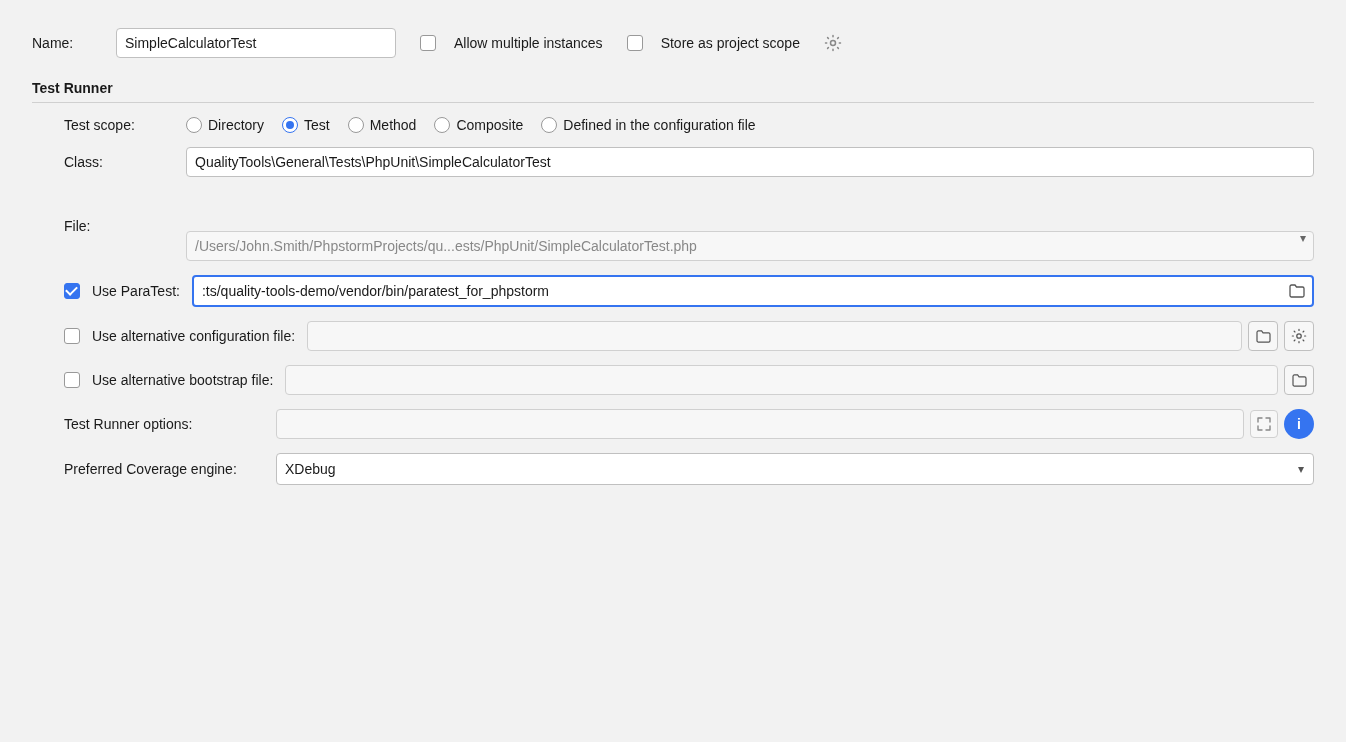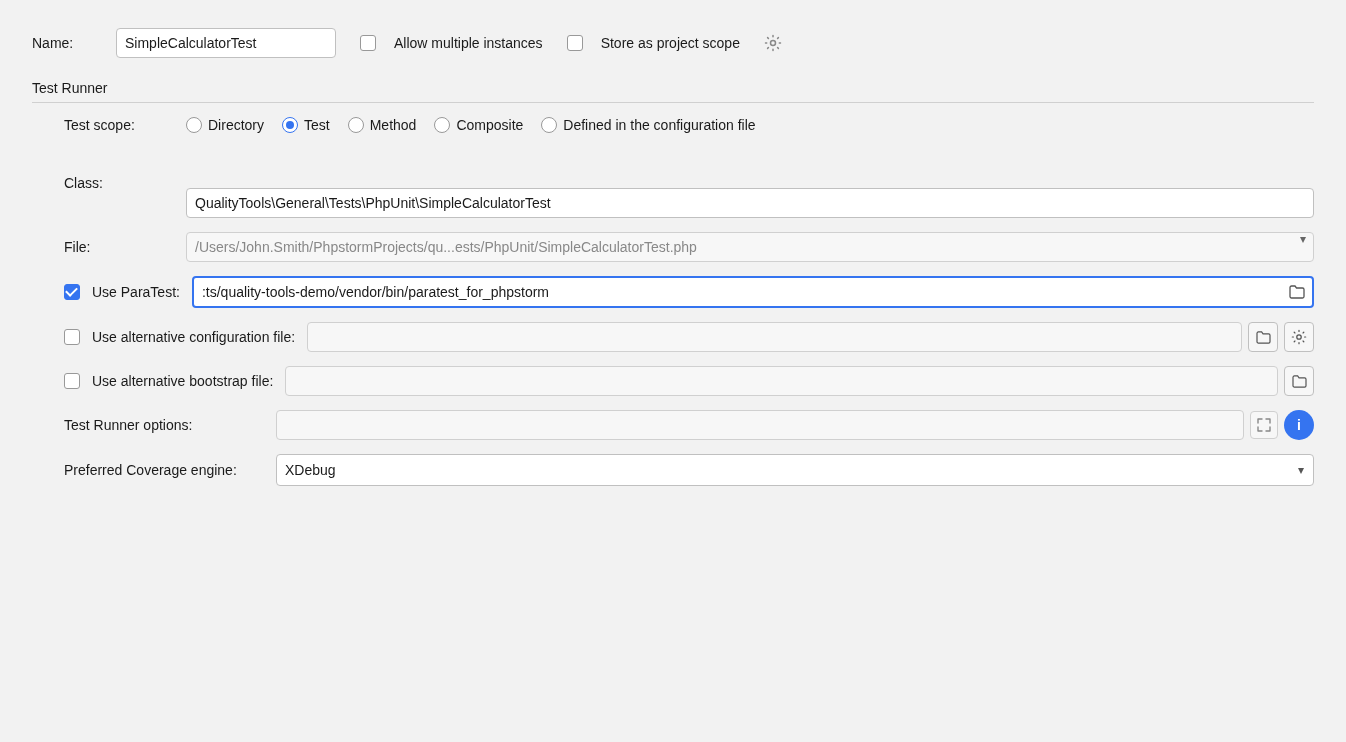--- a/index.html
+++ b/index.html
@@ -48,21 +48,21 @@
       border-radius: 4px;
       padding: 5px 8px;
       font-size: 14px;
       color: #1a1a1a;
       background: #ffffff;
       height: 30px;
       outline: none;
     }
 
     .name-input {
-      width: 220px;
+      width: 280px;
     }
 
     .checkbox-group {
       display: flex;
       align-items: flex-start;
       gap: 18px;
     }
 
     input[type="checkbox"] {
       width: 16px;
@@ -91,21 +91,21 @@
       height: 9px;
       border: 2px solid #fff;
       border-top: none;
       border-left: none;
       transform: rotate(45deg);
     }
 
     
     .section-heading {
       font-size: 14px;
-      font-weight: 400;
+      font-weight: 700;
       color: #1a1a1a;
       margin-bottom: 14px;
       padding-bottom: 6px;
       border-bottom: 1px solid #d0d0d0;
     }
 
     
     .radio-group {
       display: flex;
       align-items: center;
@@ -146,29 +146,29 @@
       border-radius: 50%;
       top: 50%;
       left: 50%;
       transform: translate(-50%, -50%);
     }
 
     
     .full-input {
       flex: 1;
       height: 30px;
-      margin-top: 41px;
     }
 
     
     .file-field-wrap {
       flex: 1;
       position: relative;
       display: flex;
       align-items: flex-start;
+      margin-top: 40px;
     }
 
     .file-field-wrap input[type="text"] {
       width: 100%;
       color: #888;
       background: #f7f7f7;
       border-color: #d0d0d0;
       padding-right: 30px;
     }
 

